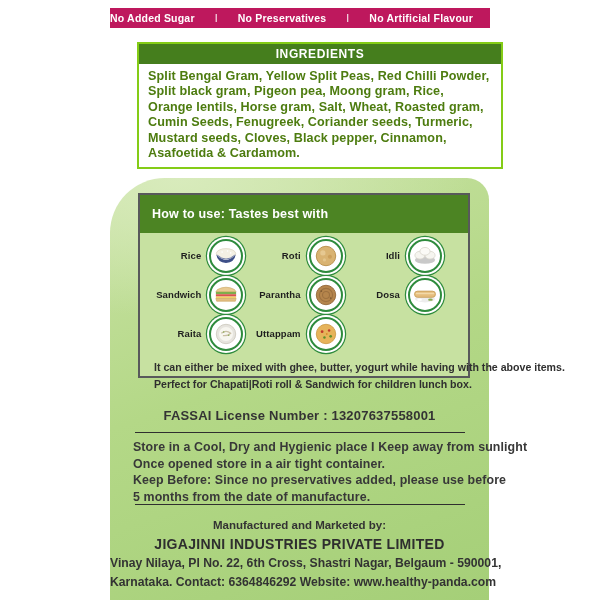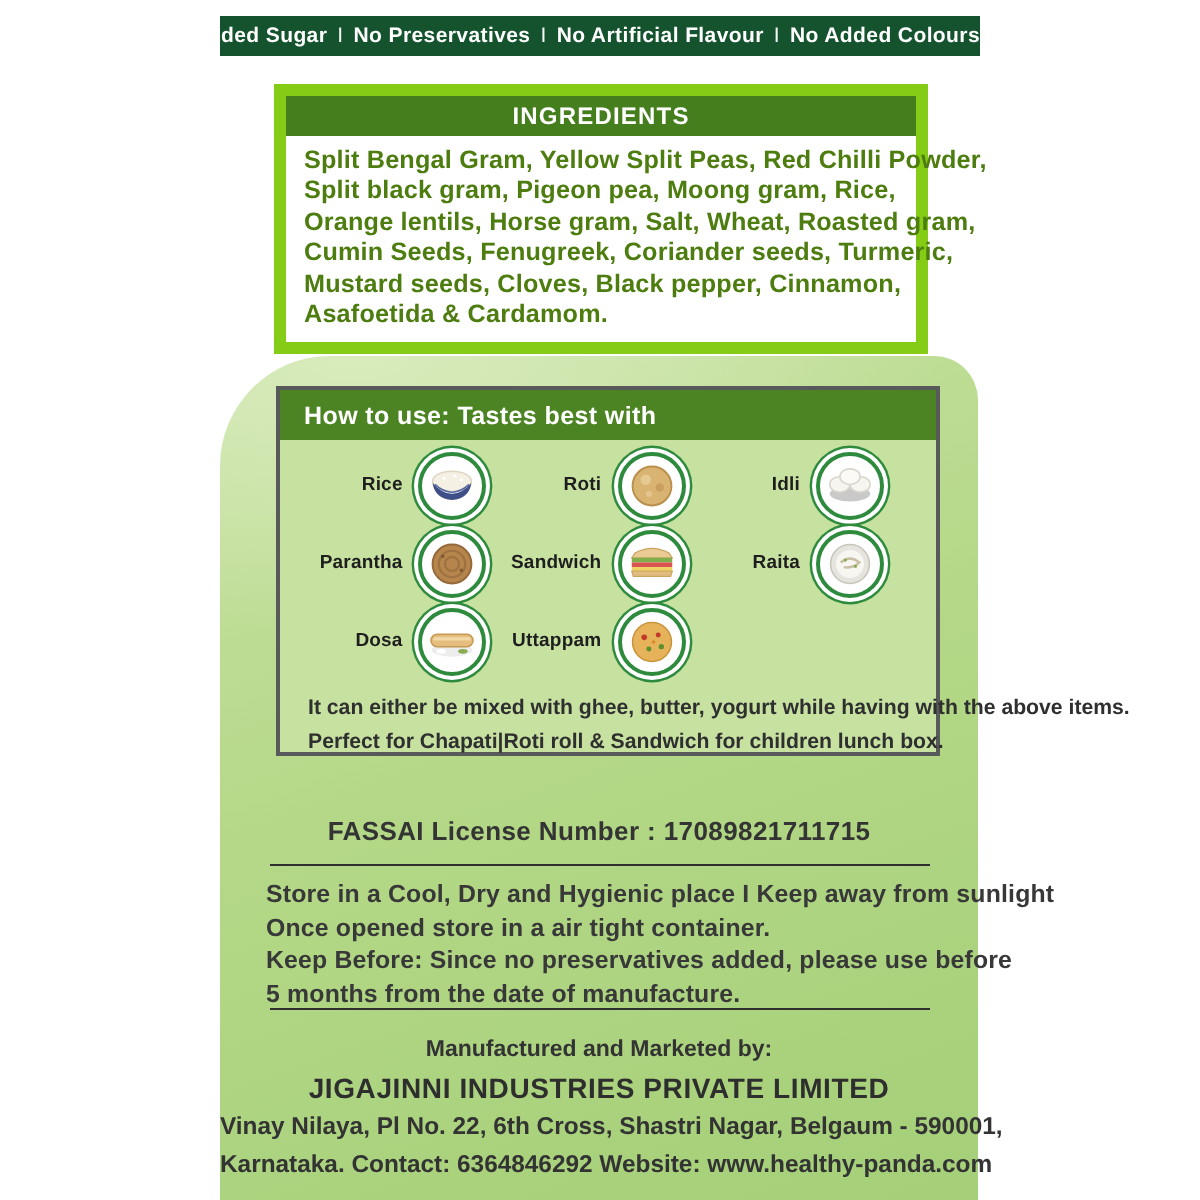--- a/index.html
+++ b/index.html
@@ -6,30 +6,30 @@
   html,body { background:#ffffff; }
   .canvas {
     position:relative; width:600px; height:600px; margin:0 auto;
     background:#ffffff; overflow:hidden;
     font-family:"Liberation Sans", sans-serif; color:#3c3c3c;
   }
 
   
   .top-bar {
     position:absolute; left:110px; top:8px; width:380px; height:20px;
-    background:#14532d; color:#fff; display:flex; align-items:center;
-    justify-content:flex-end; gap:5px; font-size:10.5px; font-weight:700;
+    background:#be185d; color:#fff; display:flex; align-items:center;
+    justify-content:flex-start; gap:20px; font-size:10.5px; font-weight:700;
     letter-spacing:.2px; white-space:nowrap;
   }
   .top-bar .sep { font-weight:400; opacity:.95; }
 
   
   .ing-box {
-    position:absolute; left:137px; top:42px; width:327px;
-    background:#fff; border:6px solid #84cc16;
+    position:absolute; left:137px; top:42px; width:366px;
+    background:#fff; border:2px solid #84cc16;
   }
   .ing-head {
     height:20px; background:#457e1d; color:#fff; font-size:12px;
     font-weight:700; letter-spacing:.6px; display:flex;
     align-items:center; justify-content:center;
   }
   .ing-body { padding:5px 9px 6px 9px; }
   .ing-body div {
     font-size:12.6px; font-weight:700; color:#4d7c0f; line-height:15.4px;
     letter-spacing:.1px; white-space:nowrap;
@@ -43,21 +43,21 @@
       linear-gradient(160deg, #c9e2a4 0%, #b4d887 45%, #a5cf78 100%);
     border-radius:55px 22px 0 0;
   }
 
   
   .use-box {
     position:absolute; left:28px; top:15px; width:332px; height:185px;
     border:2px solid #58595b; background:#c7e1a1;
   }
   .use-head {
-    height:25px; background:#4c8423; color:#fff; display:flex;
+    height:38px; background:#4c8423; color:#fff; display:flex;
     align-items:center; padding-left:12px; font-size:12.5px; font-weight:700;
     letter-spacing:.2px;
   }
   .food-grid {
     display:grid; grid-template-columns:1fr 1fr 1fr;
     grid-auto-rows:39px; padding:3px 14px 0 16px;
   }
   .food {
     display:flex; align-items:center; justify-content:flex-end; gap:8px;
     padding-right:12px;
@@ -169,67 +169,67 @@
             <svg viewBox="0 0 36 36">
               <ellipse cx="18" cy="23" rx="13" ry="5" fill="#c9c9c9"></ellipse>
               <ellipse cx="11.5" cy="17" rx="6.5" ry="5" fill="#f6f5f0" stroke="#d8d6cc" stroke-width="1"></ellipse>
               <ellipse cx="24.5" cy="17" rx="6.5" ry="5" fill="#f6f5f0" stroke="#d8d6cc" stroke-width="1"></ellipse>
               <ellipse cx="18" cy="12" rx="6.5" ry="5" fill="#fbfaf6" stroke="#d8d6cc" stroke-width="1"></ellipse>
             </svg>
           </span>
         </div>
 
         <div class="food">
+          <span class="flabel">Sandwich</span>
+          <span class="circle">
+            <svg viewBox="0 0 36 36">
+              <path d="M5 14 L31 14 L29 11 Q18 5 7 11 Z" fill="#e9cb93" stroke="#caa560" stroke-width=".8"></path>
+              <rect x="5" y="14" width="26" height="3" fill="#7fae4b"></rect>
+              <rect x="5" y="17" width="26" height="3" fill="#d9534f"></rect>
+              <rect x="5" y="20" width="26" height="2.5" fill="#f0d264"></rect>
+              <path d="M5 22.5 L31 22.5 L30 26 L6 26 Z" fill="#e2bd80" stroke="#caa560" stroke-width=".8"></path>
+            </svg>
+          </span>
+        </div>
+
+        <div class="food">
           <span class="flabel">Parantha</span>
           <span class="circle">
             <svg viewBox="0 0 36 36">
               <circle cx="18" cy="18" r="12.5" fill="#b5854c" stroke="#94683a" stroke-width="1.2"></circle>
               <circle cx="18" cy="18" r="8.5" fill="none" stroke="#9d7140" stroke-width="1.4"></circle>
               <circle cx="18" cy="18" r="4.5" fill="none" stroke="#9d7140" stroke-width="1.4"></circle>
               <circle cx="12" cy="13" r="1.1" fill="#7c5730"></circle>
                 <circle cx="24" cy="22" r="1.1" fill="#7c5730"></circle>
             </svg>
           </span>
         </div>
 
         <div class="food">
-          <span class="flabel">Sandwich</span>
-          <span class="circle">
-            <svg viewBox="0 0 36 36">
-              <path d="M5 14 L31 14 L29 11 Q18 5 7 11 Z" fill="#e9cb93" stroke="#caa560" stroke-width=".8"></path>
-              <rect x="5" y="14" width="26" height="3" fill="#7fae4b"></rect>
-              <rect x="5" y="17" width="26" height="3" fill="#d9534f"></rect>
-              <rect x="5" y="20" width="26" height="2.5" fill="#f0d264"></rect>
-              <path d="M5 22.5 L31 22.5 L30 26 L6 26 Z" fill="#e2bd80" stroke="#caa560" stroke-width=".8"></path>
+          <span class="flabel">Dosa</span>
+          <span class="circle">
+            <svg viewBox="0 0 36 36">
+              <ellipse cx="18" cy="23" rx="13" ry="4.5" fill="#ededed"></ellipse>
+              <rect x="4.5" y="13" width="27" height="8" rx="4" fill="#e5bd7c" stroke="#c59a53" stroke-width="1"></rect>
+              <rect x="6" y="15" width="24" height="2" rx="1" fill="#f2d9a8"></rect>
+              <ellipse cx="11" cy="24" rx="3" ry="1.5" fill="#fff"></ellipse>
+              <ellipse cx="25" cy="24" rx="3" ry="1.5" fill="#8aab53"></ellipse>
             </svg>
           </span>
         </div>
 
         <div class="food">
           <span class="flabel">Raita</span>
           <span class="circle">
             <svg viewBox="0 0 36 36">
               <circle cx="18" cy="18" r="12.5" fill="#e6e4de" stroke="#c9c5ba" stroke-width="1"></circle>
               <circle cx="18" cy="18" r="9" fill="#f7f6f0"></circle>
               <path d="M12 17 Q18 12 24 17 Q20 21 14 20" fill="none" stroke="#c9bfa5" stroke-width="1.6"></path>
               <circle cx="15" cy="15.5" r="1" fill="#8aab53"></circle>
                 <circle cx="21.5" cy="19.5" r="1" fill="#8aab53"></circle>
-            </svg>
-          </span>
-        </div>
-
-        <div class="food">
-          <span class="flabel">Dosa</span>
-          <span class="circle">
-            <svg viewBox="0 0 36 36">
-              <ellipse cx="18" cy="23" rx="13" ry="4.5" fill="#ededed"></ellipse>
-              <rect x="4.5" y="13" width="27" height="8" rx="4" fill="#e5bd7c" stroke="#c59a53" stroke-width="1"></rect>
-              <rect x="6" y="15" width="24" height="2" rx="1" fill="#f2d9a8"></rect>
-              <ellipse cx="11" cy="24" rx="3" ry="1.5" fill="#fff"></ellipse>
-              <ellipse cx="25" cy="24" rx="3" ry="1.5" fill="#8aab53"></ellipse>
             </svg>
           </span>
         </div>
 
         <div class="food">
           <span class="flabel">Uttappam</span>
           <span class="circle">
             <svg viewBox="0 0 36 36">
               <circle cx="18" cy="18" r="12.5" fill="#e6b35a" stroke="#c8943c" stroke-width="1"></circle>
               <circle cx="13" cy="15" r="1.8" fill="#c0392b"></circle>
@@ -243,21 +243,21 @@
 
         <div class="food"></div>
       </div>
 
       <div class="use-notes">
         <div>It can either be mixed with ghee, butter, yogurt while having with the above items.</div>
         <div>Perfect for Chapati|Roti roll &amp; Sandwich for children lunch box.</div>
       </div>
     </div>
 
-    <div class="license">FASSAI License Number : 17089821711715</div>
+    <div class="license">FASSAI License Number : 13207637558001</div>
 
     <div class="divider div1"></div>
 
     <div class="txt-block storage">
       <div>Store in a Cool, Dry and Hygienic place  I  Keep away from sunlight</div>
       <div>Once opened store in a air tight container.</div>
     </div>
 
     <div class="txt-block bestbefore">
       <div>Keep Before: Since no preservatives added, please use before</div>

